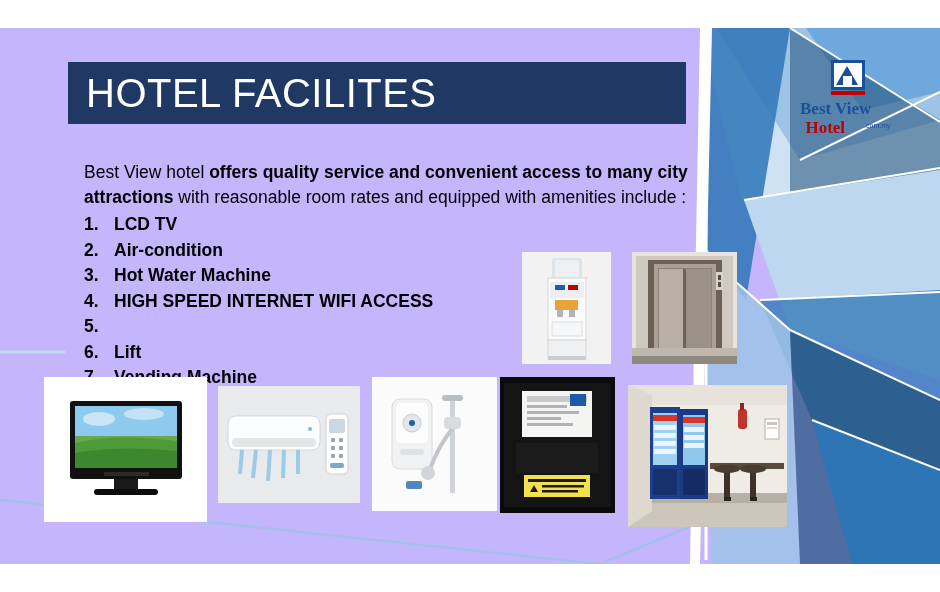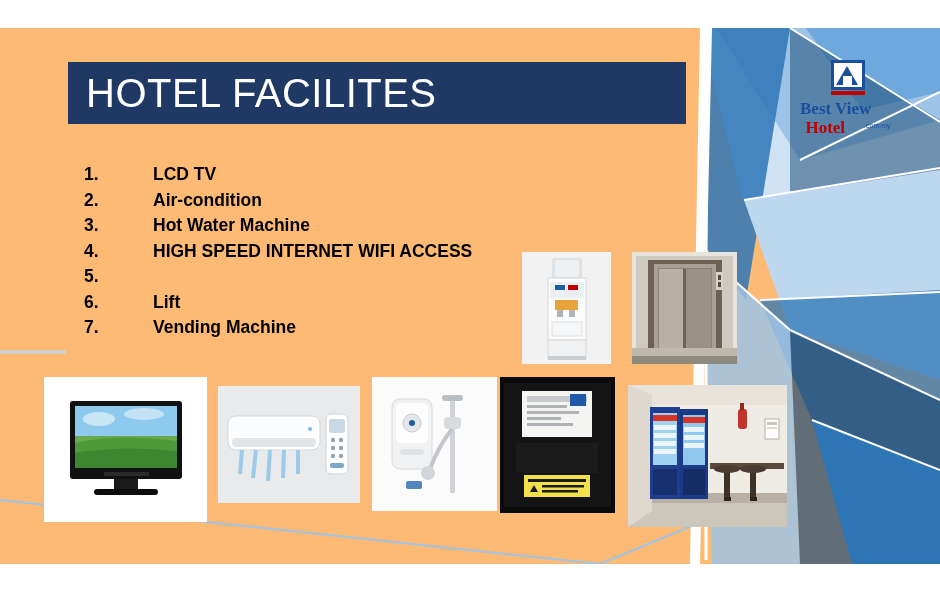--- a/index.html
+++ b/index.html
@@ -10,21 +10,21 @@
   body {
     width: 940px;
     height: 592px;
     overflow: hidden;
     font-family: "Liberation Sans", sans-serif;
   }
   .slide {
     position: relative;
     width: 940px;
     height: 592px;
-    background: #fdba74;
+    background: #c4b5fd;
     overflow: hidden;
   }
 
   
   .bg-layer {
     position: absolute;
     inset: 0;
     overflow: hidden;
     pointer-events: none;
   }
@@ -116,21 +116,21 @@
     font-weight: bold;
     font-size: 17.5px;
     line-height: 25.5px;
     margin: 0;
   }
   .list .num {
     width: 30px;
     flex: 0 0 30px;
     text-align: left;
   }
-  .list .itm { white-space: nowrap; margin-left: 39px; }
+  .list .itm { white-space: nowrap; }
 
   
   .photo {
     position: absolute;
     background: #ffffff;
     overflow: hidden;
   }
 
   
   .ph-dispenser { left: 522px; top: 252px; width: 89px; height: 112px; }
@@ -201,20 +201,21 @@
       </svg>
     </div>
     <div class="logo-best">Best View</div>
     <div class="logo-hotel-row">
       <span class="logo-hotel">Hotel</span>
       <span class="logo-dom">.com.my</span>
     </div>
   </div>
 
   <div class="body-text">
+    <p class="intro"><span>Best View hotel </span><span class="strong">offers quality service and convenient access to many city attractions</span><span> with reasonable room rates and equipped with amenities include :</span></p>
 
     <ul class="list">
       <li>
         <span class="num">1.</span>
         <span class="itm">LCD TV</span>
       </li>
       <li>
         <span class="num">2.</span>
         <span class="itm">Air-condition</span>
       </li>

